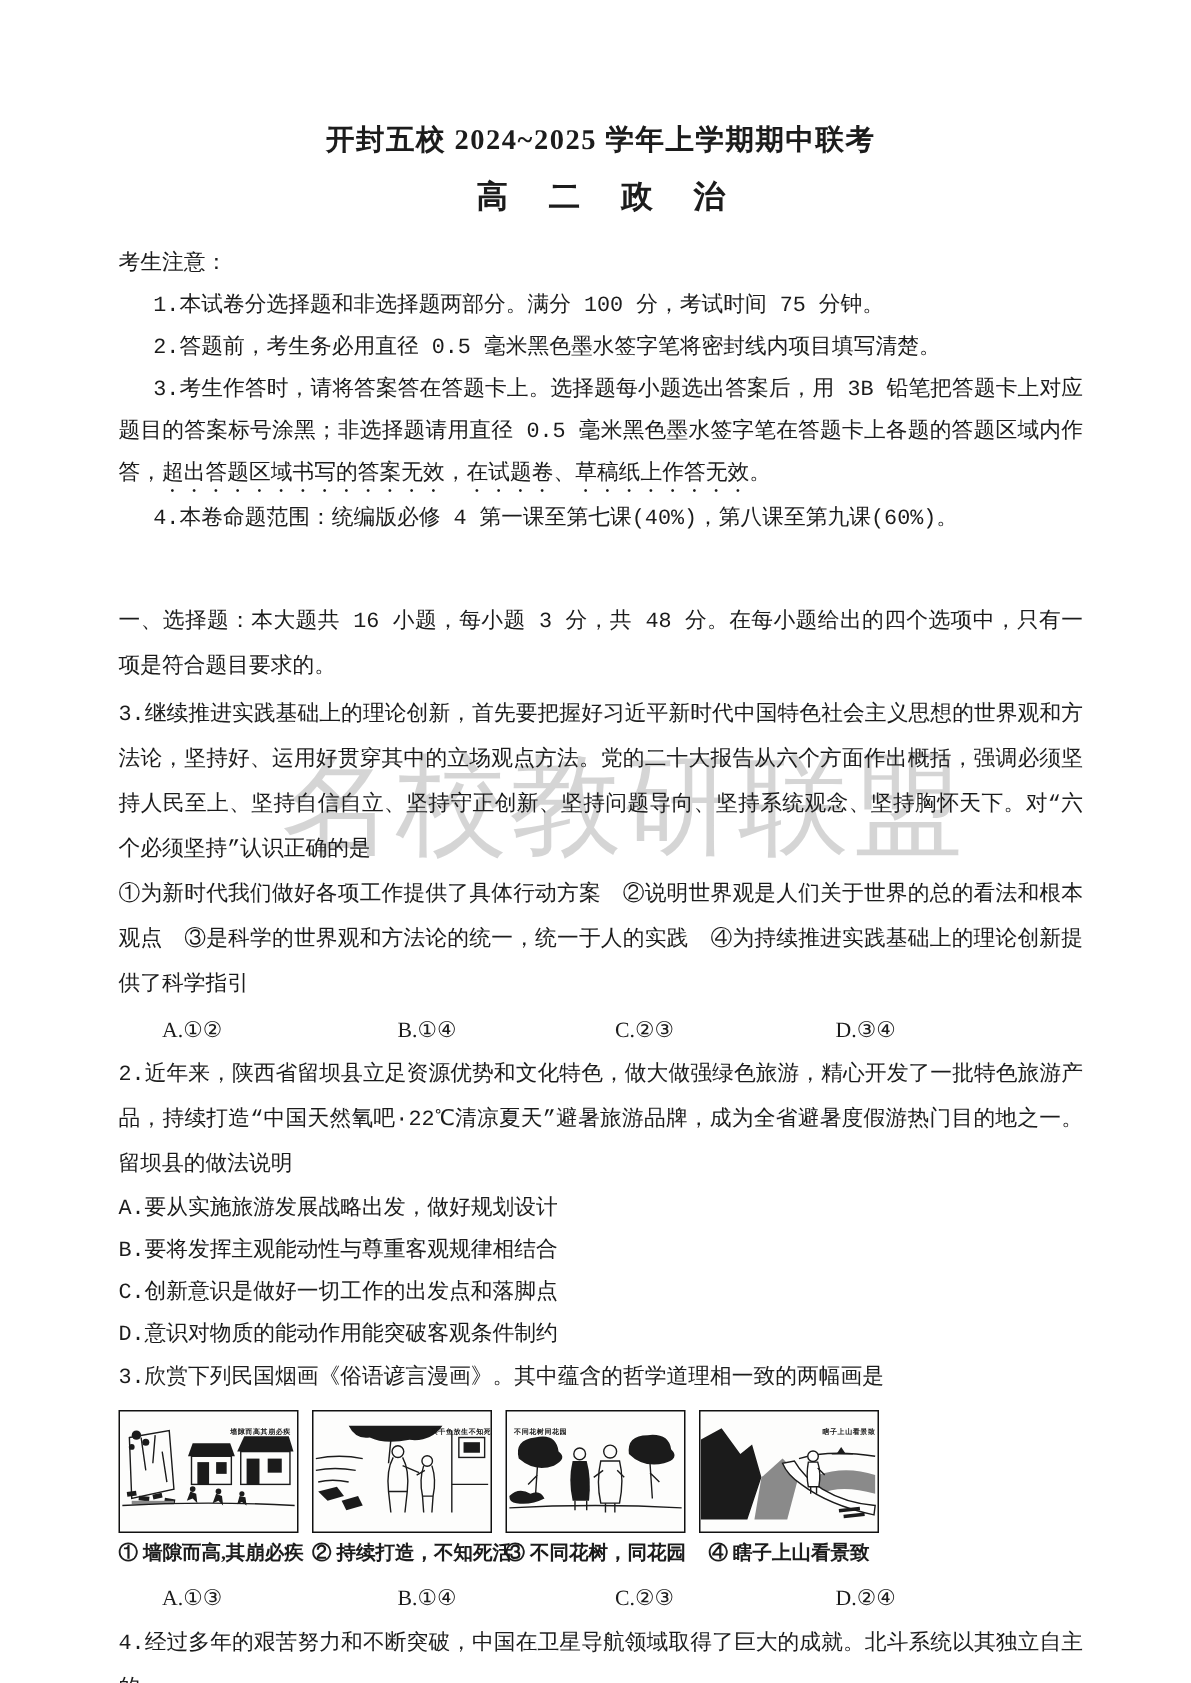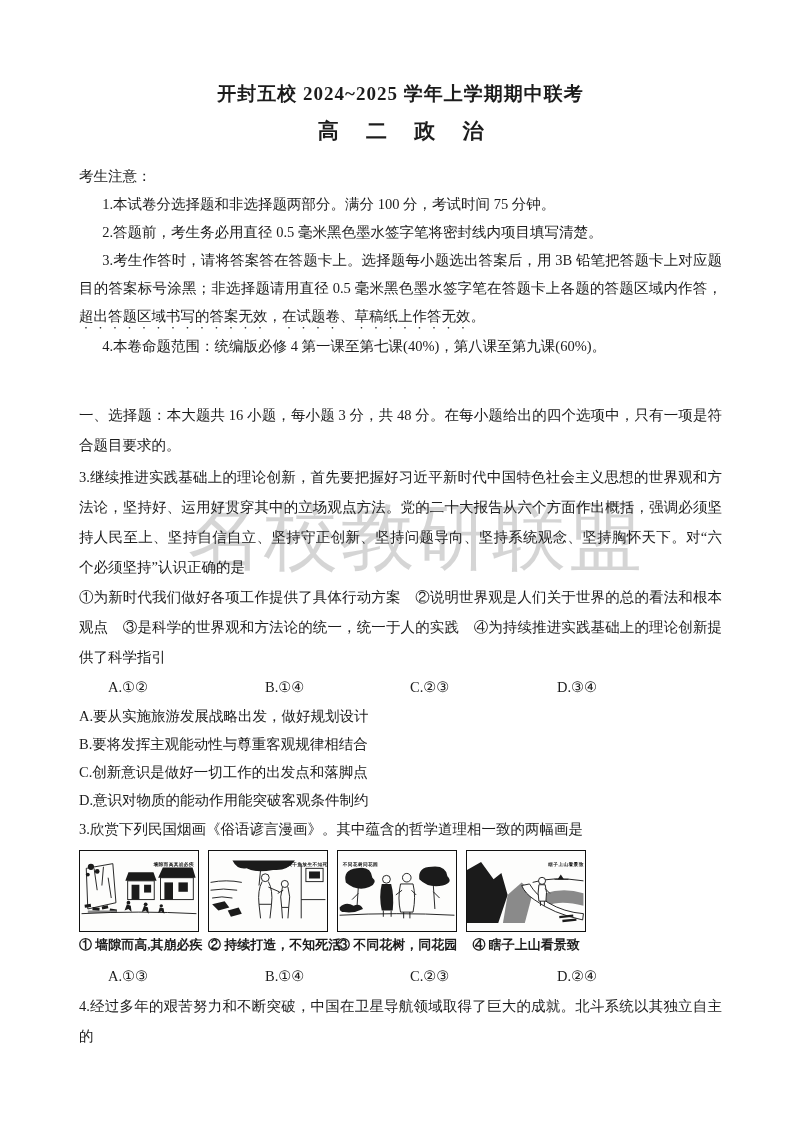--- a/index.html
+++ b/index.html
@@ -20,21 +20,21 @@
     padding:82px 72px 0 79px; 
   }
   h1.exam-title{
     margin:0;text-align:center;font-size:19px;font-weight:bold;
     letter-spacing:1px;line-height:24px;
   }
   h2.exam-subject{
     margin:12px 0 0 0;text-align:center;font-size:21px;font-weight:bold;
     letter-spacing:11px;line-height:26px;text-indent:11px;
   }
-  p{margin:0;font-size:14.5px;line-height:28px;text-align:justify;}
+  p{margin:0;font-size:14.5px;line-height:28px;text-align:justify;font-family:Liberation Mono, monospace;}
   .notice-head{margin-top:18px;}
   .indent{text-indent:1.6em;}
   .emph{
     -webkit-text-emphasis:filled dot #1c1c1c;
     -webkit-text-emphasis-position:under right;
     text-emphasis:filled dot #1c1c1c;
     text-emphasis-position:under right;
   }
   .section-head{margin-top:40px;line-height:30px;}
   .q{line-height:30px;}
@@ -80,20 +80,21 @@
 
     <p class="q q-first">3.继续推进实践基础上的理论创新，首先要把握好习近平新时代中国特色社会主义思想的世界观和方法论，坚持好、运用好贯穿其中的立场观点方法。党的二十大报告从六个方面作出概括，强调必须坚持人民至上、坚持自信自立、坚持守正创新、坚持问题导向、坚持系统观念、坚持胸怀天下。对“六个必须坚持”认识正确的是</p>
     <p class="q">①为新时代我们做好各项工作提供了具体行动方案　②说明世界观是人们关于世界的总的看法和根本观点　③是科学的世界观和方法论的统一，统一于人的实践　④为持续推进实践基础上的理论创新提供了科学指引</p>
     <div class="opt-row">
       <span>A.①②</span>
       <span>B.①④</span>
       <span>C.②③</span>
       <span>D.③④</span>
     </div>
 
+    <p class="q">2.近年来，陕西省留坝县立足资源优势和文化特色，做大做强绿色旅游，精心开发了一批特色旅游产品，持续打造“中国天然氧吧·22℃清凉夏天”避暑旅游品牌，成为全省避暑度假游热门目的地之一。留坝县的做法说明</p>
     <p class="opt-line">A.要从实施旅游发展战略出发，做好规划设计</p>
     <p class="opt-line">B.要将发挥主观能动性与尊重客观规律相结合</p>
     <p class="opt-line">C.创新意识是做好一切工作的出发点和落脚点</p>
     <p class="opt-line">D.意识对物质的能动作用能突破客观条件制约</p>
 
     <p class="q">3.欣赏下列民国烟画《俗语谚言漫画》。其中蕴含的哲学道理相一致的两幅画是</p>
 
     <div class="panels">
 
       <figure class="panel">

